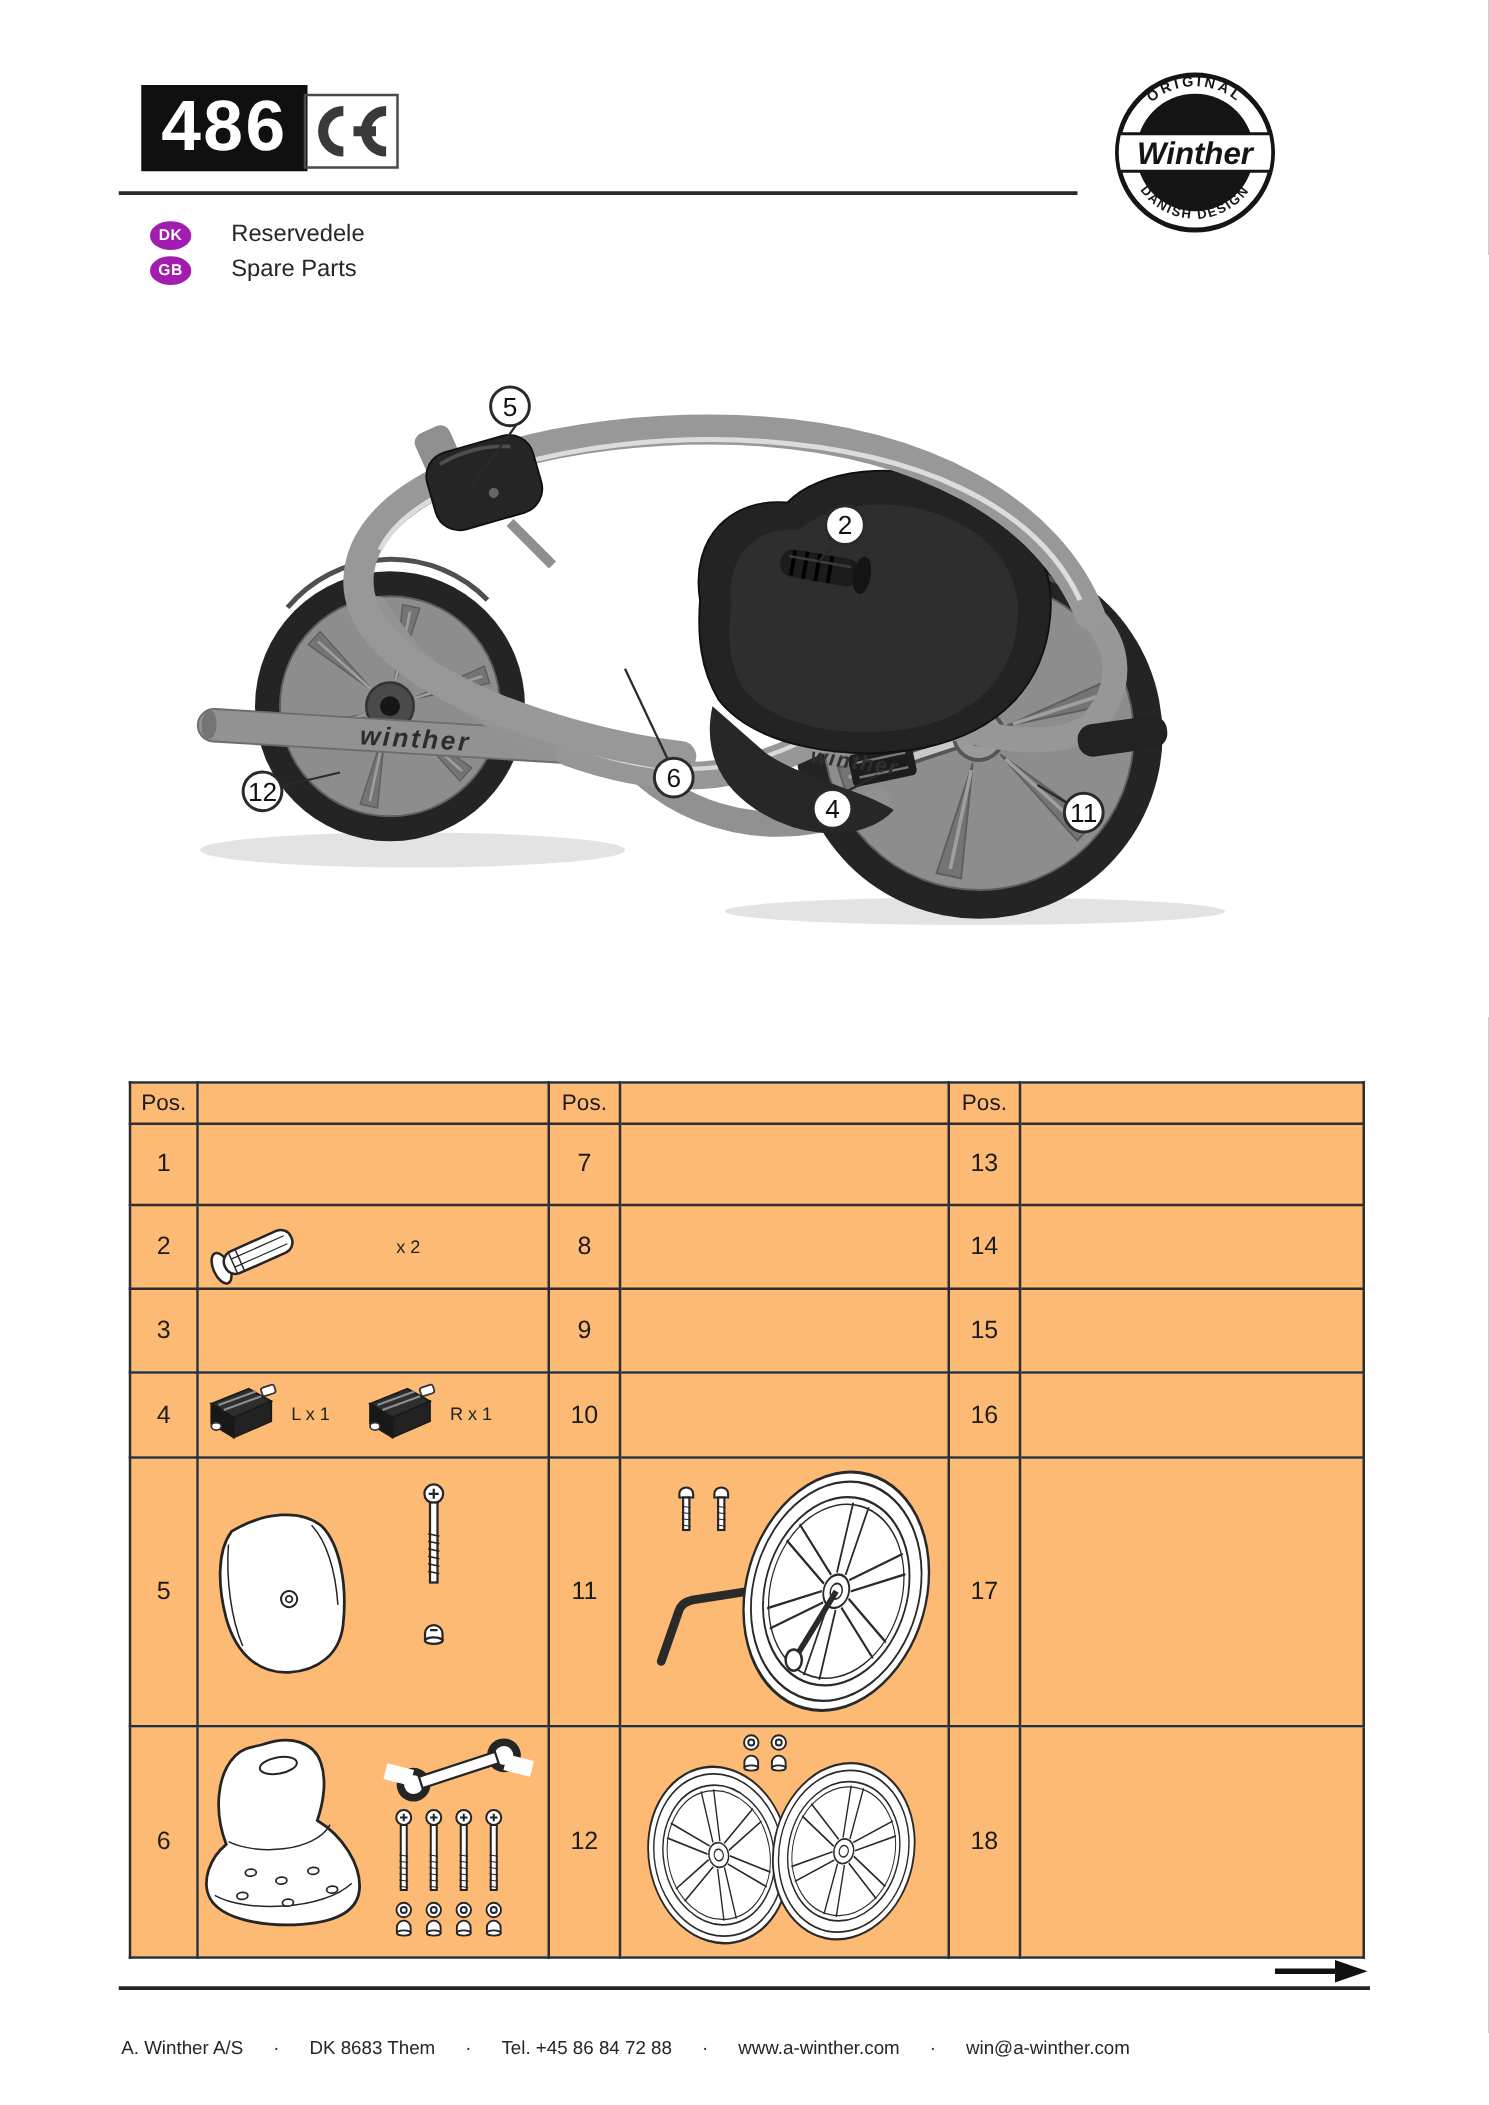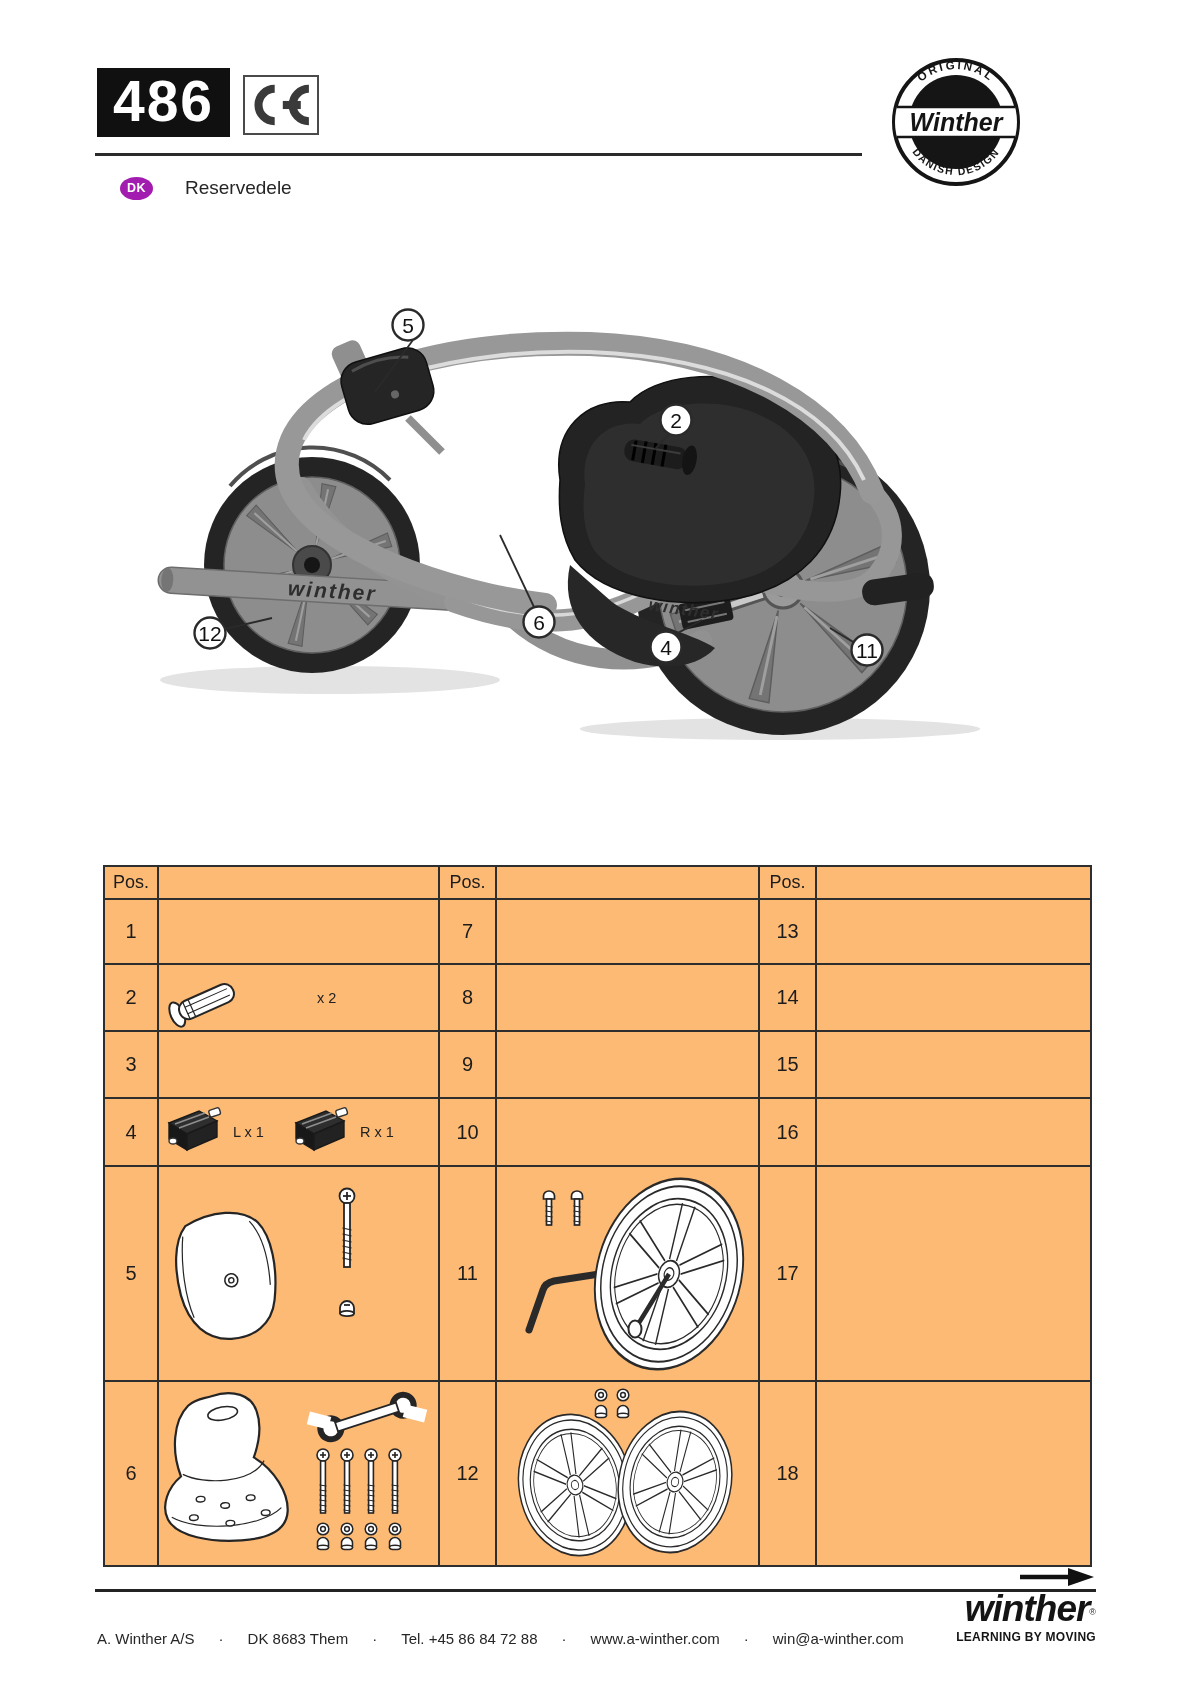--- a/index.html
+++ b/index.html
@@ -1,21 +1,21 @@
 <!DOCTYPE html>
 <html><head>
 <meta charset="utf-8">
 <style>
   html,body{margin:0;padding:0;background:#888;}
   .page{position:relative;width:1191px;height:1684px;background:#fff;margin:0 auto;
         font-family:"Liberation Sans",sans-serif;color:#1c1c1c;overflow:hidden;}
   .abs{position:absolute;}
 
   
-  .model-box{left:97px;top:68px;width:133px;height:69px;background:#101010;color:#fff;
+  .model-box{left:113px;top:68px;width:133px;height:69px;background:#101010;color:#fff;
              font-size:57px;font-weight:700;letter-spacing:2px;text-align:center;line-height:66px;}
   .ce-box{left:243px;top:75px;width:76px;height:60px;border:2px solid #4a4a4a;box-sizing:border-box;}
   .top-rule{left:95px;top:153px;width:767px;height:3px;background:#2a2a2a;}
   .brand-logo{left:890px;top:56px;width:132px;height:132px;}
 
   
   .langs{left:120px;top:176px;width:300px;}
   .lang-row{position:relative;height:27.5px;}
   .lang-badge{position:absolute;left:0;top:1px;width:33px;height:23px;background:#a21caf;color:#fff;
               border-radius:50%;font-size:12.5px;font-weight:700;text-align:center;line-height:23px;letter-spacing:.5px;}
@@ -83,20 +83,24 @@
         <line x1="2" y1="81" x2="130" y2="81" stroke="#151515" stroke-width="2.5"></line>
       </g>
       <text x="66" y="75" text-anchor="middle" font-size="25" font-weight="700" font-style="italic" fill="#151515">Winther</text>
     </svg>
   </div>
 
   <div class="abs langs">
     <div class="lang-row">
       <span class="lang-badge">DK</span>
       <span class="lang-label">Reservedele</span>
+    </div>
+    <div class="lang-row">
+      <span class="lang-badge">GB</span>
+      <span class="lang-label">Spare Parts</span>
     </div>
   </div>
 
   <div class="abs diagram">
     <svg width="1191" height="460" viewBox="0 0 1191 460">
       <defs>
         <g id="starArm">
           <polygon points="0,-16 7,-80 -7,-80" fill="#747474" stroke="#5d5d5d" stroke-width="1"></polygon>
           <line x1="0" y1="-20" x2="0" y2="-76" stroke="#9f9f9f" stroke-width="2"></line>
         </g>
@@ -502,18 +506,14 @@
     <span>·</span>
     <span>DK 8683 Them</span>
     <span>·</span>
     <span>Tel. +45 86 84 72 88</span>
     <span>·</span>
     <span>www.a-winther.com</span>
     <span>·</span>
     <span>win@a-winther.com</span>
   </div>
 
-  <div class="abs footer-logo">
-    <span class="word">winther</span><span class="reg">®</span>
-    <span class="tag">LEARNING BY MOVING</span>
-  </div>
 
 </div>
 
 </body></html>

